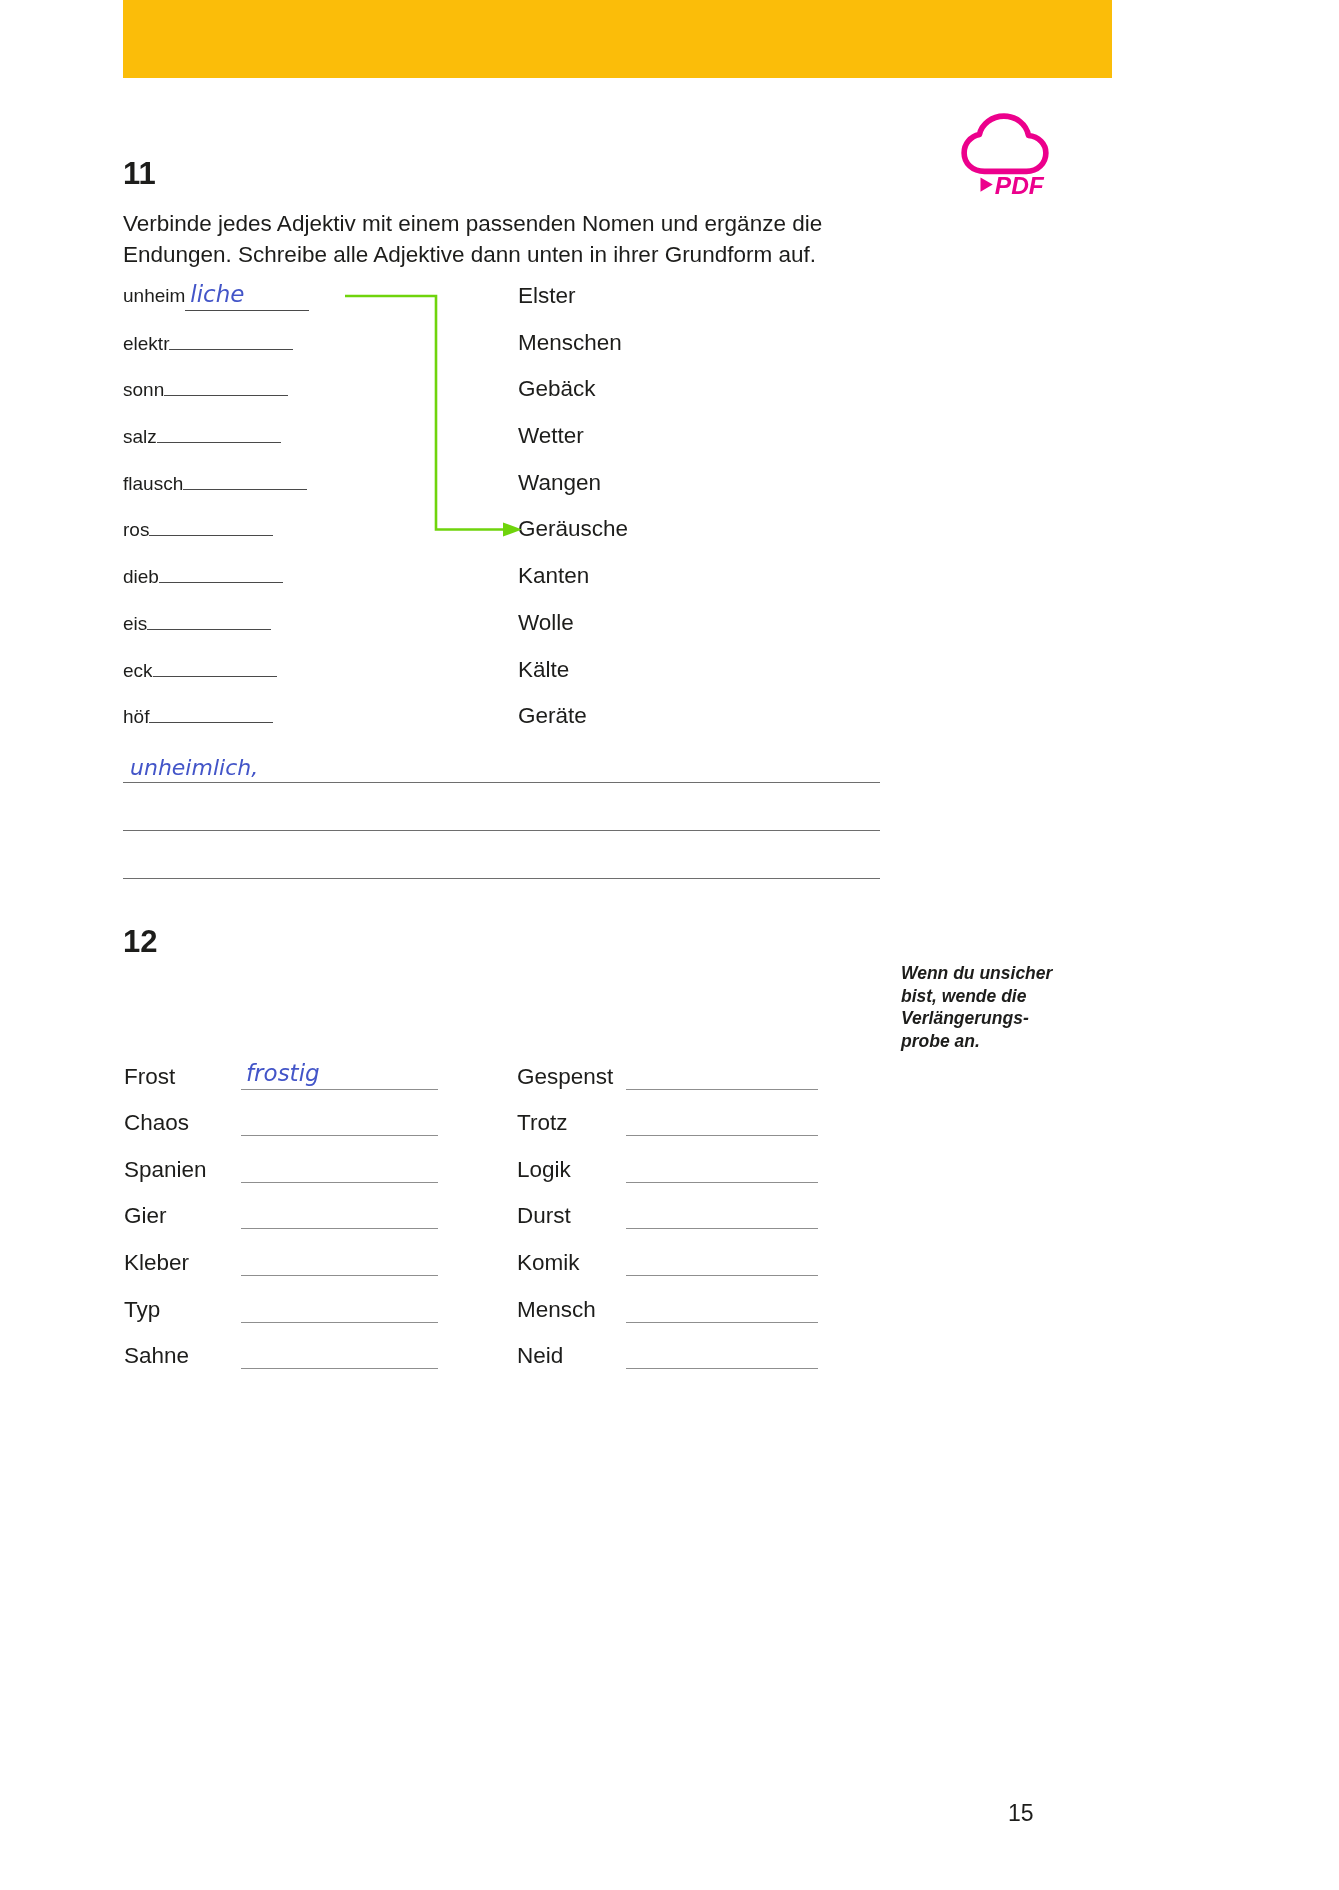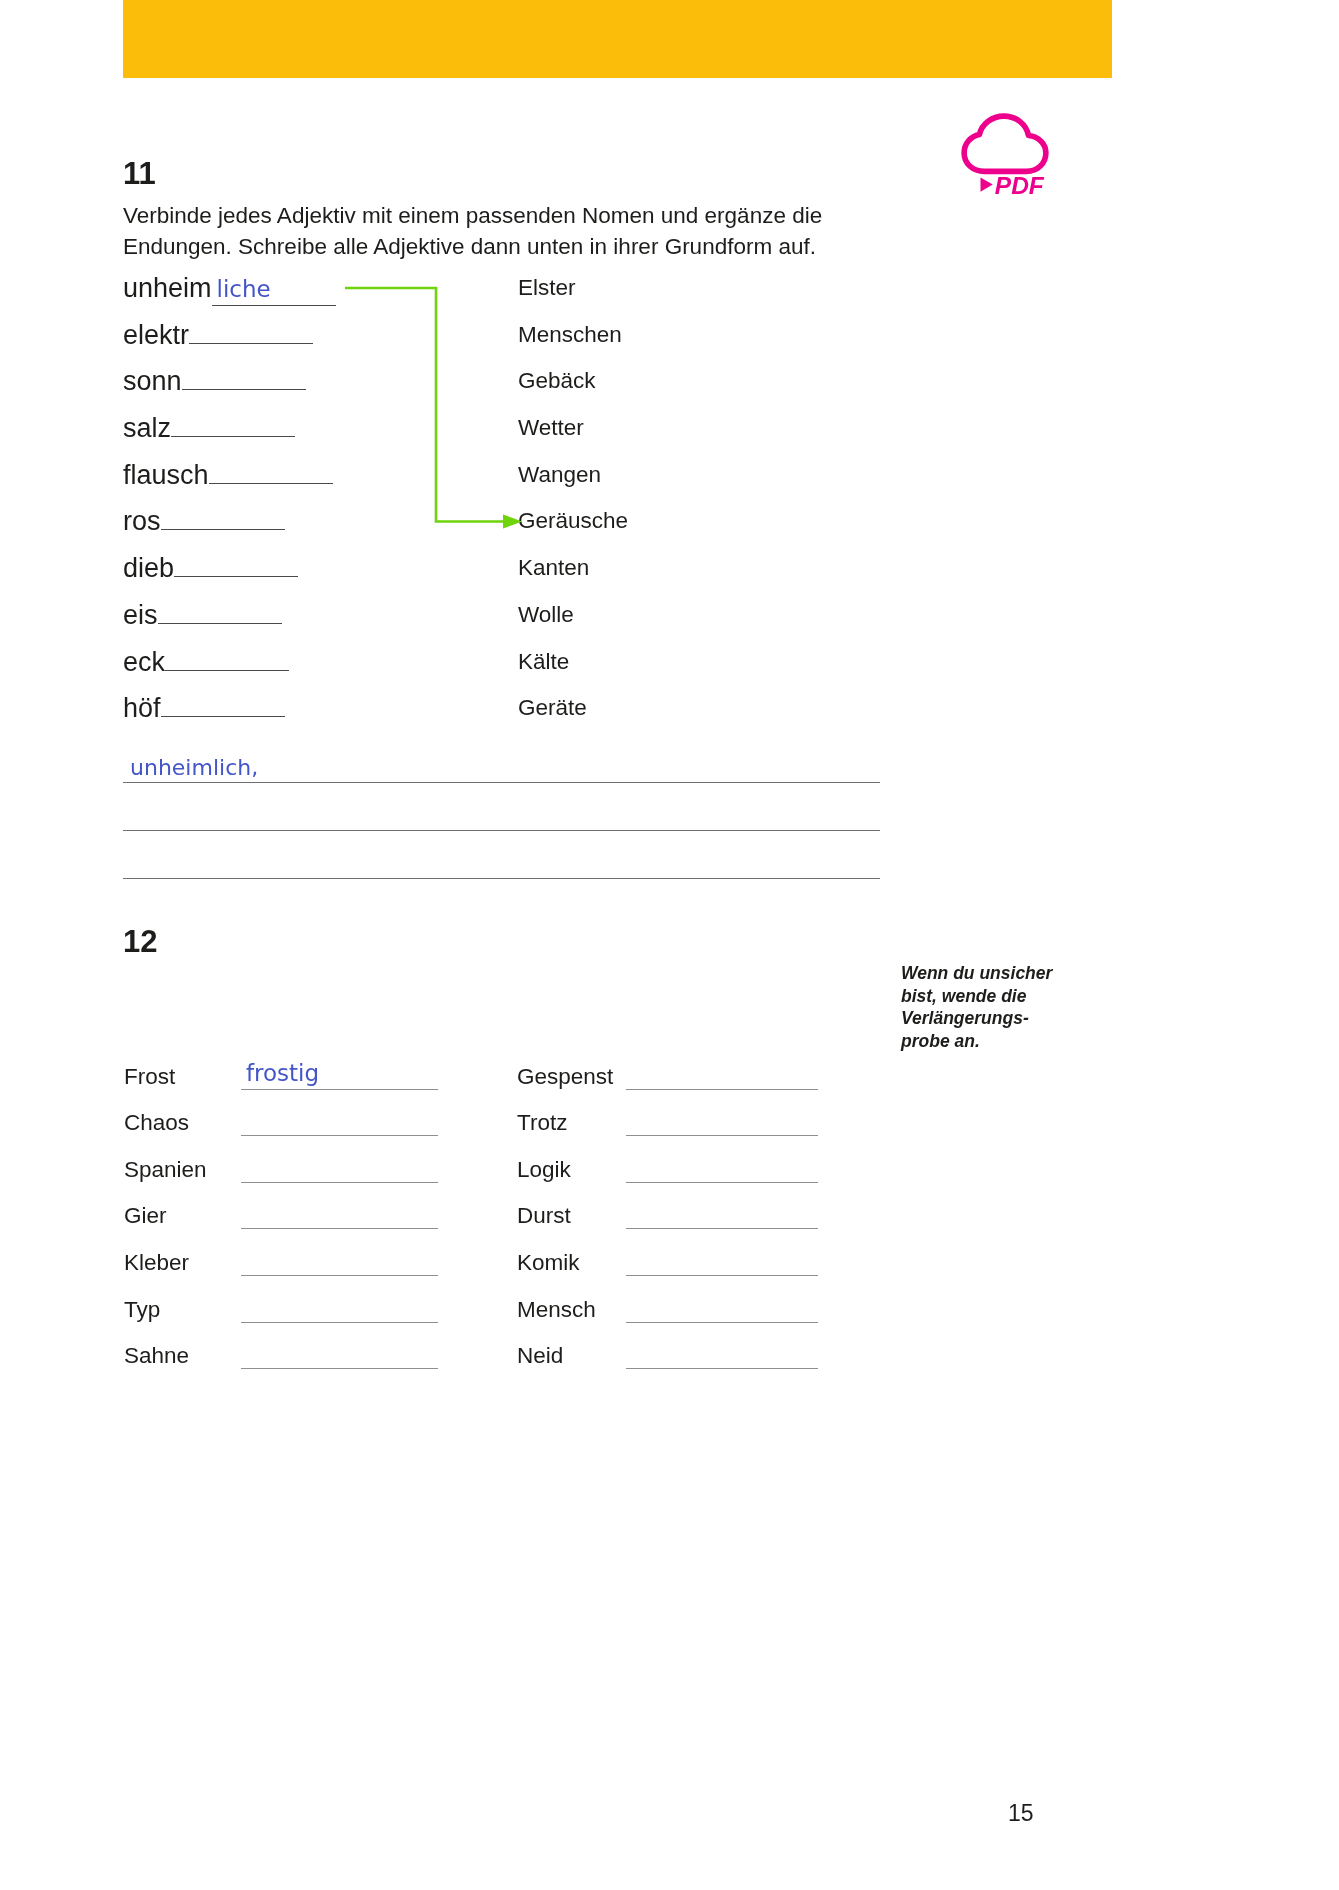--- a/index.html
+++ b/index.html
@@ -9,27 +9,27 @@
 
   .banner{position:absolute;left:123px;top:0;width:989px;height:78px;background:#FBBD09}
 
   .pdf{position:absolute;left:958px;top:112px;width:94px;height:88px;cursor:pointer}
   .pdf svg{width:100%;height:100%}
 
   .ex{position:absolute;left:123px;width:992px}
   .ex11{top:156px;height:760px}
   .ex12{top:924px;height:620px}
   .exnum{font-size:31px;font-weight:700;line-height:36px;color:#1d1d1b}
-  .instr{margin-top:8px;font-size:22.5px;line-height:31px;max-width:748px;color:#1d1d1b}
+  .instr{margin-top:16px;font-size:22.5px;line-height:31px;max-width:748px;color:#1d1d1b}
 
   .match{position:relative;margin-top:3px;height:470px}
   .mrow{height:46.7px;line-height:46.7px;white-space:nowrap}
-  .stem{font-size:27px}
+  .stem{font-size:19px}
   .blank{display:inline-block;width:124px;height:30px;border-bottom:1.6px solid #4a4a4a;vertical-align:baseline;line-height:normal}
-  .hand{font-family:"DejaVu Sans",cursive;color:#4355C8;font-size:23px;padding-left:5px}
+  .hand{font-family:"DejaVu Sans",cursive;font-style:italic;color:#4355C8;font-size:23px;padding-left:5px}
   .nouns{position:absolute;left:395px;top:0;width:300px}
   .nrow{height:46.7px;line-height:46.7px;font-size:22.5px}
   .connector{position:absolute;left:0;top:0;pointer-events:none}
 
   .answers{position:absolute;left:0;top:579px;width:757px}
   .ansline{height:48px;border-bottom:1.4px solid #6e6e6e;display:flex;align-items:flex-end}
   .ansline .hand{font-size:22px;padding-bottom:2px;padding-left:7px}
 
   .note{position:absolute;left:778px;top:38px;width:160px;font-size:17.5px;line-height:22.5px;font-style:italic;font-weight:700;color:#1d1d1b}
   .note span{display:block}

